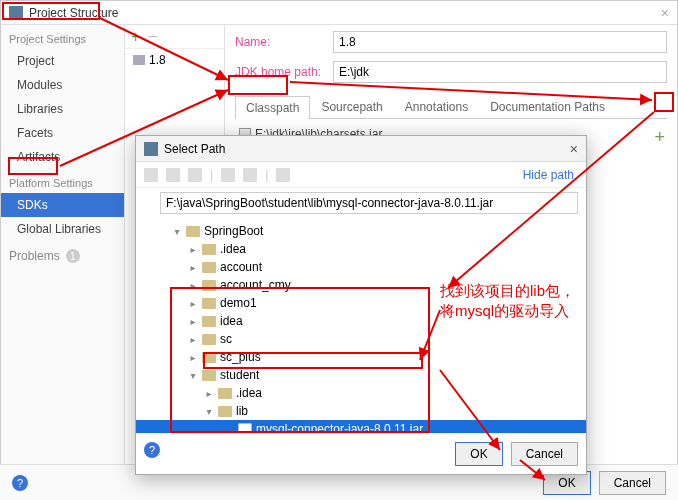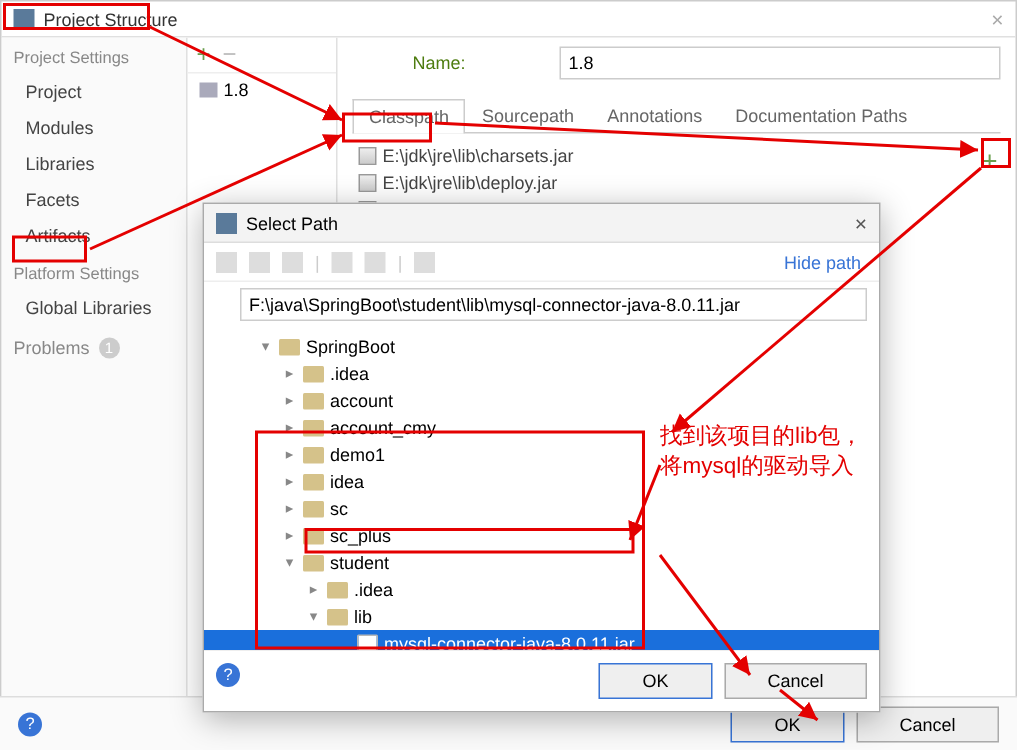--- a/index.html
+++ b/index.html
@@ -22,21 +22,21 @@
   
   .mid-panel { width: 100px; border-right: 1px solid #e0e0e0; display: flex; flex-direction: column; }
   .toolbar-strip { height: 24px; display: flex; align-items: center; padding: 0 6px; gap: 8px; border-bottom: 1px solid #eee; }
   .plus { color: #6a9e4e; font-size: 16px; cursor: pointer; }
   .minus { color: #bbb; font-size: 16px; cursor: pointer; }
   .tree-row { padding: 4px 8px; display: flex; align-items: center; gap: 4px; }
   .folder-ico { width: 12px; height: 10px; background: #aab; }
   
   .right-panel { flex: 1; display: flex; flex-direction: column; padding: 6px 10px 0; position: relative; }
   .field-row { display: flex; align-items: center; gap: 8px; margin-bottom: 8px; }
-  .field-row label { width: 90px; color: #4d7c0f; margin-left: 40px; }
+  .field-row label { width: 90px; color: #ec4899; }
   .field-row input { flex: 1; padding: 3px 5px; border: 1px solid #ccc; }
   
   .tabbar { display: flex; border-bottom: 1px solid #ccc; margin-top: 4px; }
   .tab { padding: 4px 10px; color: #666; border: 1px solid transparent; border-bottom: none; cursor: pointer; }
   .tab.active { border-color: #ccc; background: #fff; position: relative; top: 1px; }
   
   .classpath-list { padding: 6px 0; position: relative; }
   .cp-row { padding: 2px 4px; color: #444; display: flex; align-items: center; gap: 4px; font-size: 11px; }
   .jar-ico { width: 12px; height: 12px; background: linear-gradient(#eee,#ccc); border: 1px solid #999; display: inline-block; }
   .side-plus { position: absolute; right: 2px; top: 8px; color: #6a9e4e; font-size: 18px; cursor: pointer; }
@@ -55,21 +55,21 @@
   .dlg-tree { flex: 1; overflow: auto; padding: 4px 0; }
   .t-row { padding: 2px 8px; display: flex; align-items: center; gap: 4px; cursor: pointer; white-space: nowrap; }
   .t-row .arrow { width: 10px; text-align: center; color: #888; font-size: 10px; }
   .t-row .ind { display: inline-block; }
   .fico { width: 14px; height: 11px; background: #d5c28a; display: inline-block; border-radius: 1px; }
   .fico.file { background: linear-gradient(#eee,#ddd); height: 12px; border: 1px solid #999; }
   .t-row.selected { background: #1a6fdc; color: #fff; }
   .t-row.selected .fico { filter: brightness(1.2); }
   
   .dlg-btns { padding: 8px; display: flex; justify-content: flex-end; gap: 8px; border-top: 1px solid #eee; }
-  .btn { padding: 4px 28px; border: 1px solid #aaa; background: #efefef; cursor: pointer; }
+  .btn { padding: 4px 14px; border: 1px solid #aaa; background: #efefef; cursor: pointer; }
   .btn.primary { border-color: #3874d6; }
   .help-ico { width: 16px; height: 16px; border-radius: 50%; background: #3874d6; color: #fff; display: inline-flex; align-items: center; justify-content: center; margin-right: auto; font-size: 11px; }
   
   .bottom-bar { position: absolute; bottom: 0; left: 0; width: 678px; height: 36px; background: #fafafa; border-top: 1px solid #ddd; display: flex; align-items: center; justify-content: flex-end; padding: 0 12px; gap: 8px; z-index: 5; }
   .bottom-bar .help-ico { margin-right: auto; }
   
   
   .anno-box { position: absolute; border: 2px solid #e40000; z-index: 20; pointer-events: none; }
   .anno-arrow { position: absolute; z-index: 20; pointer-events: none; }
   .anno-text { position: absolute; color: #e40000; font-size: 15px; z-index: 21; pointer-events: none; line-height: 1.4; }
@@ -87,20 +87,21 @@
   </div>
   <div class="main-body">
     <div class="left-panel">
       <div class="section-header">Project Settings</div>
       <div class="nav-item">Project</div>
       <div class="nav-item">Modules</div>
       <div class="nav-item">Libraries</div>
       <div class="nav-item">Facets</div>
       <div class="nav-item">Artifacts</div>
       <div class="section-header">Platform Settings</div>
+      <div class="nav-item active">SDKs</div>
       <div class="nav-item">Global Libraries</div>
       <div class="section-header problems">
         <span>Problems</span>
         <span class="badge">1</span>
       </div>
     </div>
 
     <div class="mid-panel">
       <div class="toolbar-strip">
         <span class="plus">+</span>
@@ -109,20 +110,24 @@
       <div class="tree-row">
         <span class="folder-ico"></span>
         <span>1.8</span>
       </div>
     </div>
 
     <div class="right-panel">
       <div class="field-row">
         <label>Name:</label>
         <input value="1.8" style="">
+      </div>
+      <div class="field-row">
+        <label>JDK home path:</label>
+        <input value="E:\jdk" style="">
       </div>
       <div class="tabbar">
         <div class="tab active">Classpath</div>
         <div class="tab">Sourcepath</div>
         <div class="tab">Annotations</div>
         <div class="tab">Documentation Paths</div>
       </div>
       <div class="classpath-list">
         <div class="cp-row">
             <span class="jar-ico"></span>

